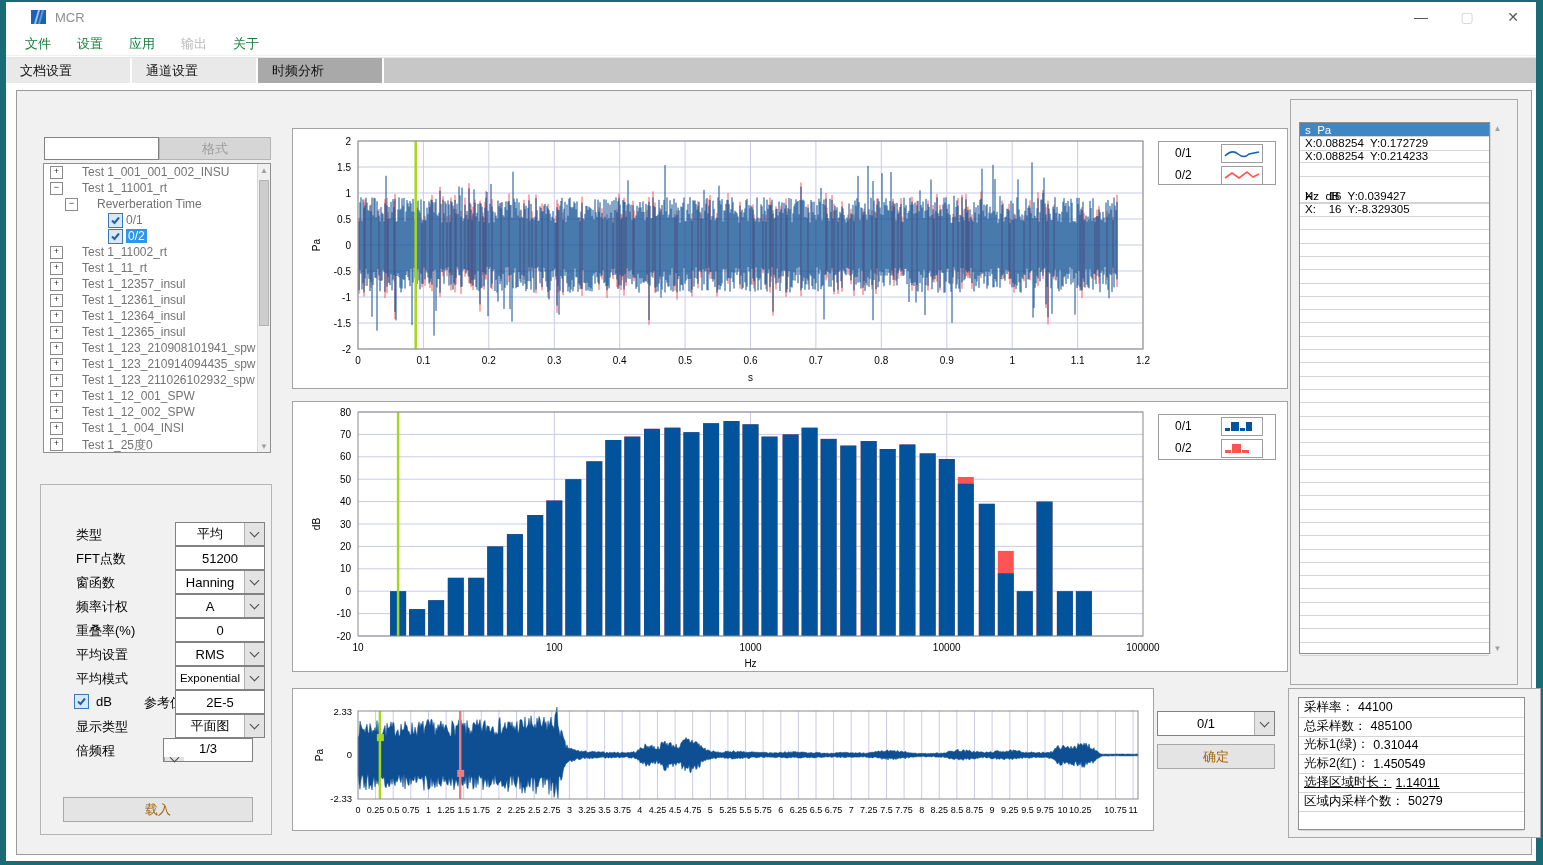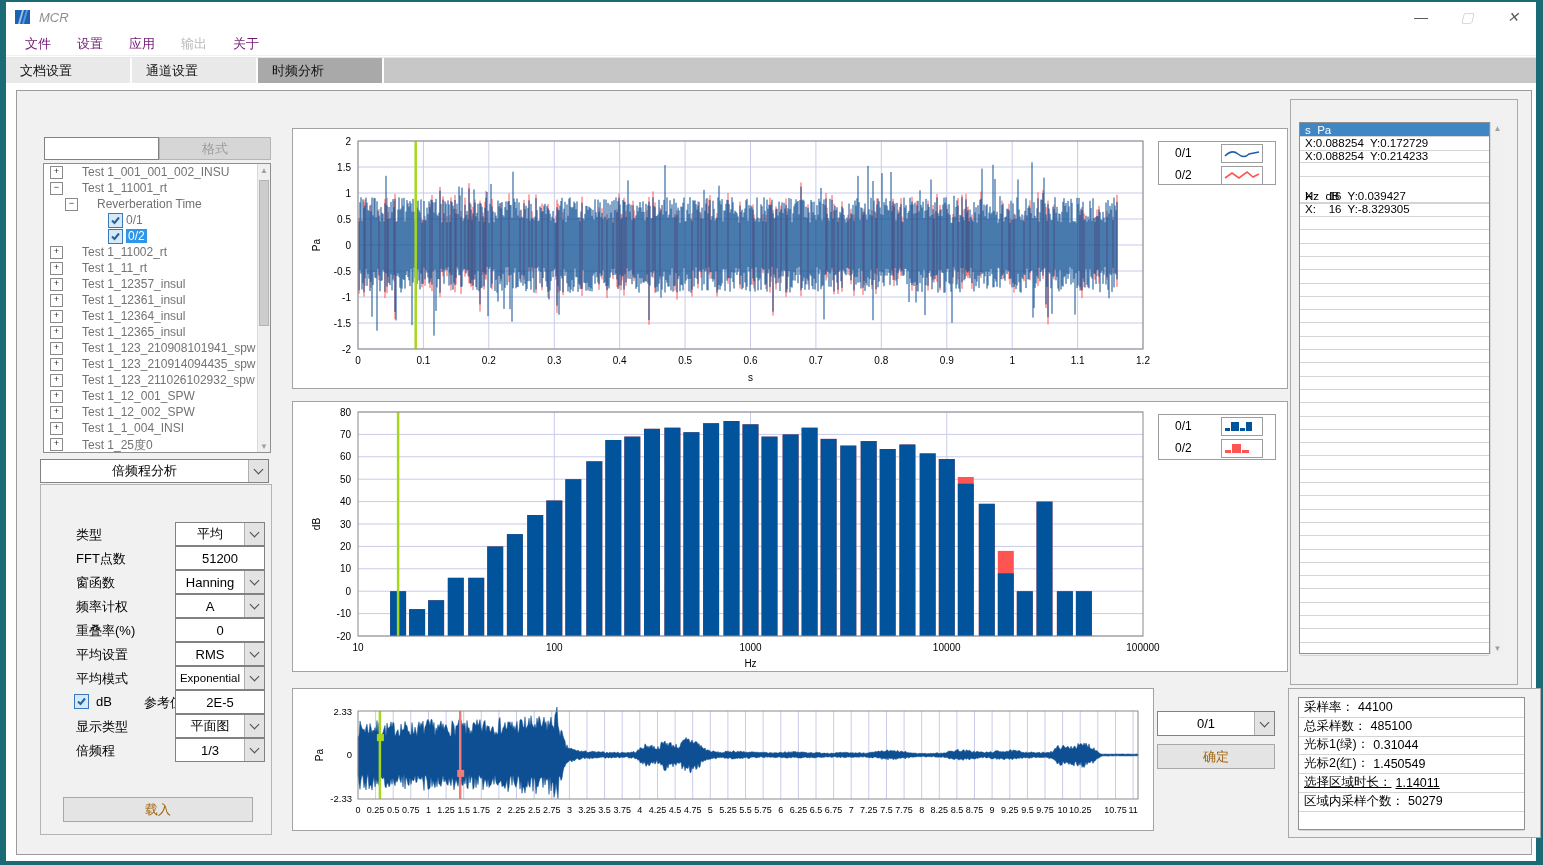--- a/index.html
+++ b/index.html
@@ -1,27 +1,27 @@
 <!DOCTYPE html>
 <html><head>
 <meta charset="utf-8">
 <style>
   html,body{margin:0;padding:0;}
   body{width:1543px;height:865px;overflow:hidden;font-family:"Liberation Sans",sans-serif;background:#fff;position:relative;}
   .window{position:absolute;inset:0;border:solid #1a6b75;border-width:2px 7px 4px 6px;background:#fff;box-sizing:border-box;}
   .abs{position:absolute;box-sizing:border-box;}
   
-  .titlebar{left:0;top:0;right:0;height:30px;background:#fff;display:flex;align-items:center;padding-left:8px;font-style:italic;}
+  .titlebar{left:0;top:0;right:0;height:30px;background:#fff;display:flex;align-items:center;padding-left:24px;}
   .title-text{color:#8f8f8f;font-size:13px;margin-left:7px;}
   .win-controls{margin-left:auto;display:flex;height:100%;}
   .win-btn{width:46px;display:flex;align-items:center;justify-content:center;font-size:14px;color:#5a5a5a;cursor:pointer;}
   .win-btn.dim{color:#d0d0d0;}
   
   .menubar{left:0;top:30px;right:0;height:24px;background:#fff;display:flex;align-items:center;padding-left:6px;font-size:13px;border-bottom:1px solid #f0f0f0;}
-  .menu-item{padding:3px 13px;color:#701a75;cursor:default;}
+  .menu-item{padding:3px 13px;color:#15803d;cursor:default;}
   .menu-item.disabled{color:#b9b9b9;}
   
   .tabstrip{left:0;top:55px;right:0;height:26px;background:#c7c7c7;display:flex;border-top:1px solid #e5e5e5;}
   .tab{width:110px;background:#e9e9e9;border-right:2px solid #fdfdfd;display:flex;align-items:center;padding-left:14px;font-size:13px;color:#111;cursor:pointer;}
   .tab.active{background:#a9a9a9;}
   
   .main{left:10px;top:88px;width:1516px;height:765px;background:#f1f1f1;border:1px solid #9b9b9b;}
   .wpanel{background:#fff;border:1px solid #a3a3a3;}
   .gpanel{background:#f1f1f1;border:1px solid #a8a8a8;}
   
@@ -178,26 +178,20 @@
         <div class="tree-row" style="top: 256px;">
           <div class="expander" style="left: 6px;">+</div>
           <span class="tlabel" style="left: 38px;">Test 1_1_004_INSI</span>
         </div>
         <div class="tree-row" style="top: 272px;">
           <div class="expander" style="left: 6px;">+</div>
           <span class="tlabel" style="left: 38px;">Test 1_25度0</span>
         </div>
       </div>
 
-    <div class="abs combo" style="left:23px;top:368px;width:229px;height:24px;">
-      <div class="val">倍频程分析</div>
-      <div class="combo-btn">
-          <div class="chev"></div>
-        </div>
-    </div>
 
     <div class="abs groupbox" style="left:23px;top:393px;width:232px;height:351px;" id="params">
       <div class="abs btn" style="left:22px;top:312px;width:190px;height:25px;">载入</div>
     <div class="param-label" style="top: 41px;">类型</div>
         <div class="combo" style="position: absolute; left: 134px; top: 37px; width: 88px; height: 22px;">
           <div class="val">平均</div>
           <div class="combo-btn">
             <div class="chev"></div>
           </div>
         </div>
@@ -242,21 +236,21 @@
         <div class="param-label" style="top: 209px; left: 55px;">dB</div>
         <div class="tinput" style="position: absolute; left: 134px; top: 205px; width: 88px; height: 22px;">2E-5</div>
         <div class="param-label" style="top: 233px;">显示类型</div>
         <div class="combo" style="position: absolute; left: 134px; top: 229px; width: 88px; height: 22px;">
           <div class="val">平面图</div>
           <div class="combo-btn">
             <div class="chev"></div>
           </div>
         </div>
         <div class="param-label" style="top: 257px;">倍频程</div>
-        <div class="combo" style="position: absolute; left: 134px; top: 253px; width: 88px; height: 22px;">
+        <div class="combo" style="position: absolute; left: 122px; top: 253px; width: 88px; height: 22px; flex-direction: column;">
           <div class="val">1/3</div>
           <div class="combo-btn">
             <div class="chev"></div>
           </div>
         </div>
       </div>
 
     <div class="abs wpanel" style="left:275px;top:37px;width:996px;height:261px;">
       <div class="abs" style="inset:0;" id="chart1"><svg width="996" height="261">
             <line x1="65.0" y1="12" x2="65.0" y2="220" stroke="#c9cbe8"></line>

